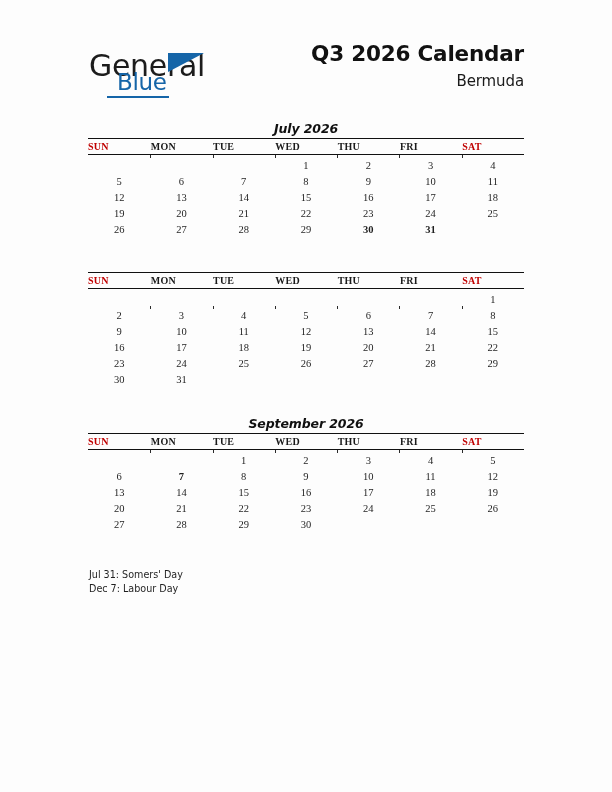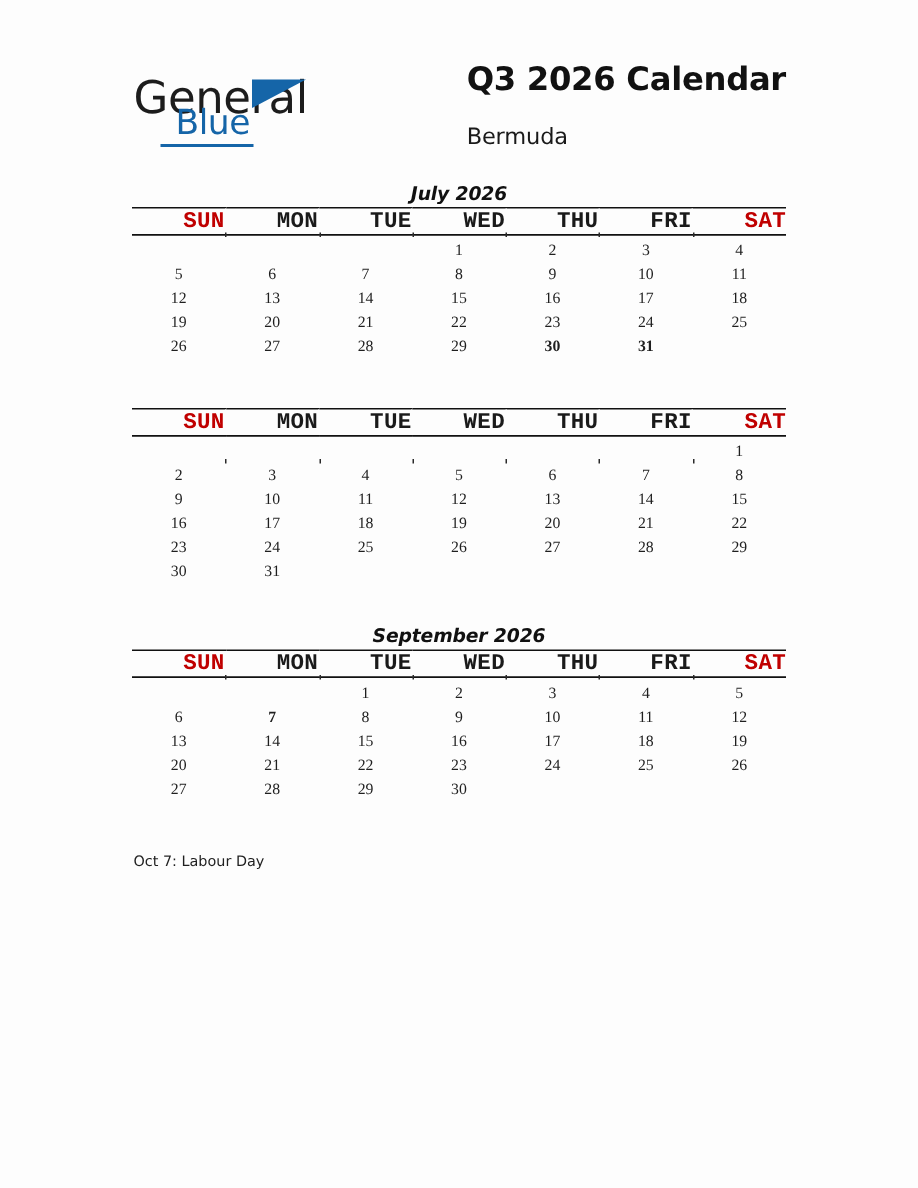--- a/index.html
+++ b/index.html
@@ -68,33 +68,33 @@
     height: 0;
     border-top: 0 solid transparent;
     border-left: 36px solid #1565a8;
     border-bottom: 19px solid transparent;
   }
 
   .title-block {
     position: absolute;
     right: 88px;
     top: 0;
-    text-align: left;
+    text-align: right;
   }
   .page-title {
     font-size: 21.5px;
     font-weight: bold;
     color: #111111;
     font-family: "DejaVu Sans", sans-serif;
     letter-spacing: -0.2px;
     line-height: 1.1;
     white-space: nowrap;
   }
   .page-subtitle {
-    margin-top: 16px;
+    margin-top: 6px;
     font-size: 15px;
     font-weight: 400;
     color: #1a1a1a;
     font-family: "DejaVu Sans", sans-serif;
     letter-spacing: -0.1px;
   }
 
   
   .month {
     position: absolute;
@@ -116,27 +116,27 @@
     letter-spacing: -0.1px;
     font-style: italic;
   }
 
   table.cal {
     border-collapse: collapse;
     width: 436px;
     table-layout: fixed;
   }
   table.cal th {
-    font-size: 15px;
+    font-size: 10px;
     font-weight: bold;
-    font-family: Liberation Mono, monospace;
+    font-family: Liberation Serif, serif;
     letter-spacing: 0.2px;
     height: 15px;
     padding: 0;
-    text-align: right;
+    text-align: left;
     color: #1a1a1a;
     border-top: 1.4px solid #111;
     border-bottom: 1.4px solid #111;
     vertical-align: middle;
   }
   table.cal th.weekend-head {
     color: #c00000;
   }
   table.cal th + th {
     border-left: 1px solid #fdfdfd;
@@ -423,14 +423,15 @@
       <span class="tick" style="left: 62.2857px;"></span>
       <span class="tick" style="left: 124.571px;"></span>
       <span class="tick" style="left: 186.857px;"></span>
       <span class="tick" style="left: 249.143px;"></span>
       <span class="tick" style="left: 311.429px;"></span>
       <span class="tick" style="left: 373.714px;"></span>
     </div>
   </div>
 
 <div class="holidays">
-  <div class="holiday-line">Oct 7: Labour Day</div>
+  <div class="holiday-line">Jul 31: Somers' Day</div>
+  <div class="holiday-line">Dec 7: Labour Day</div>
 </div>
 
 </body></html>

